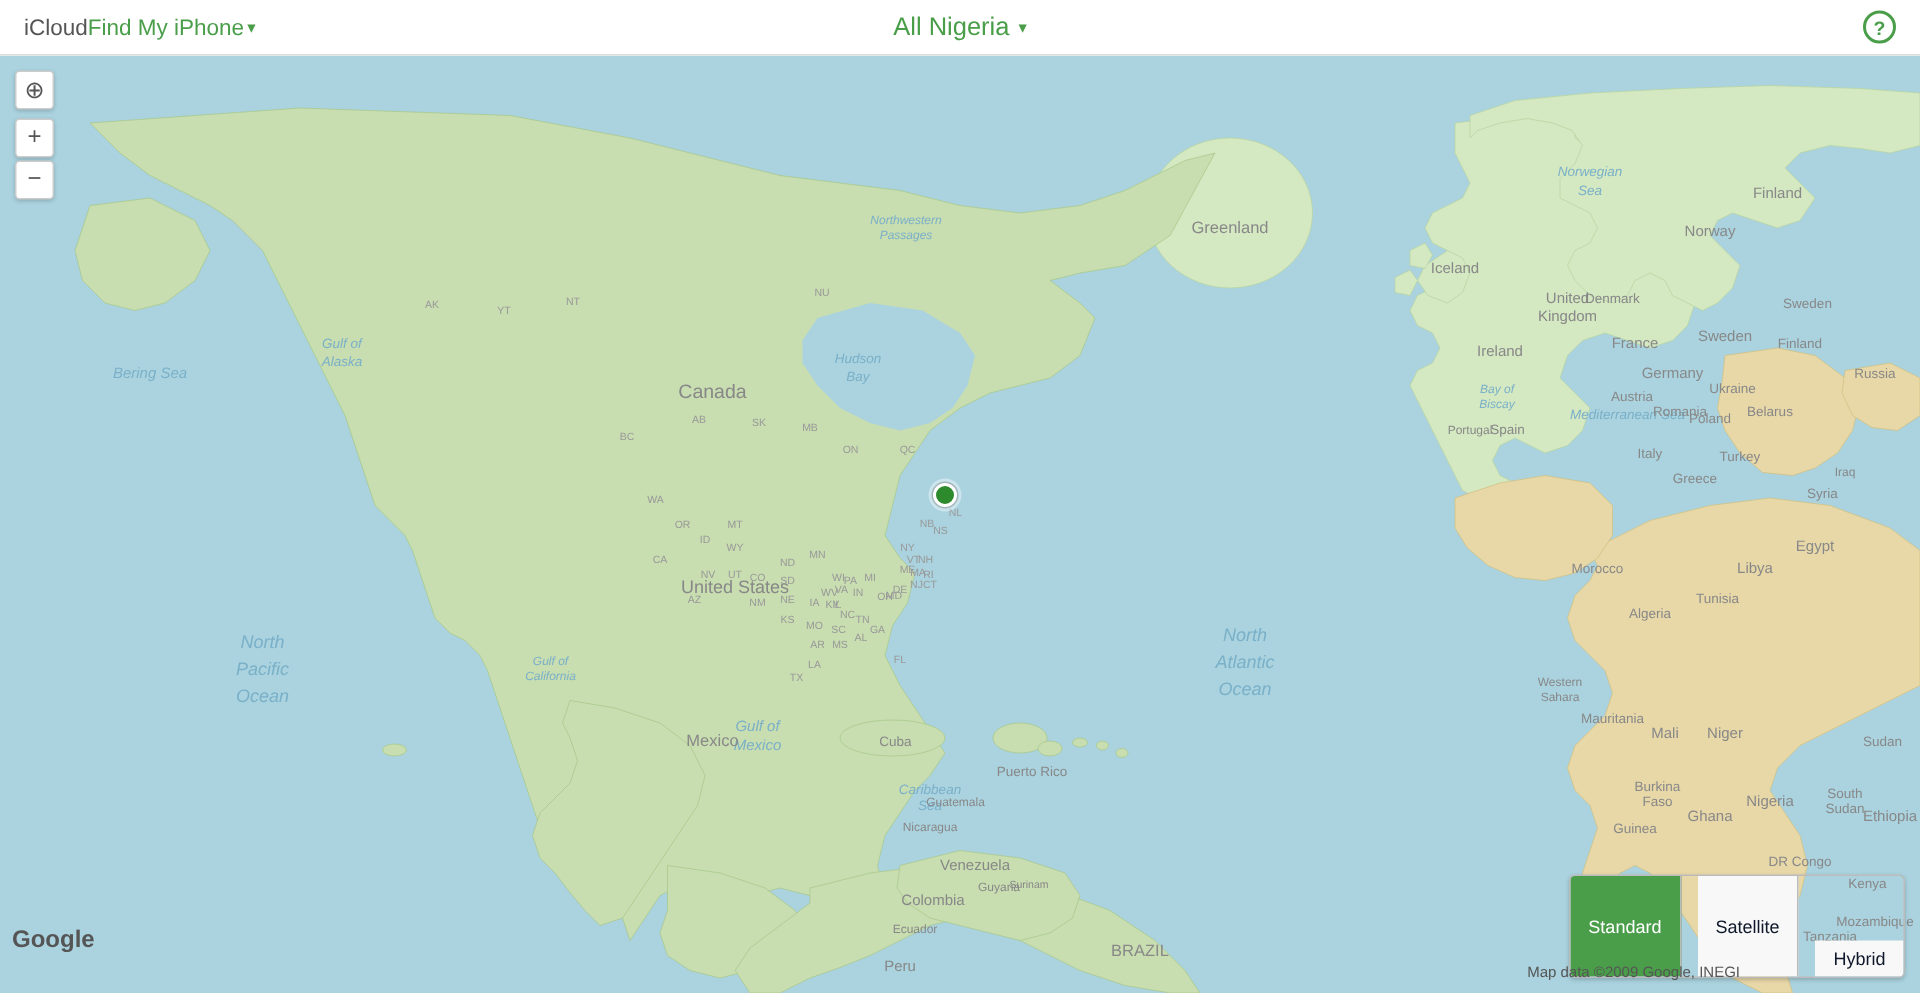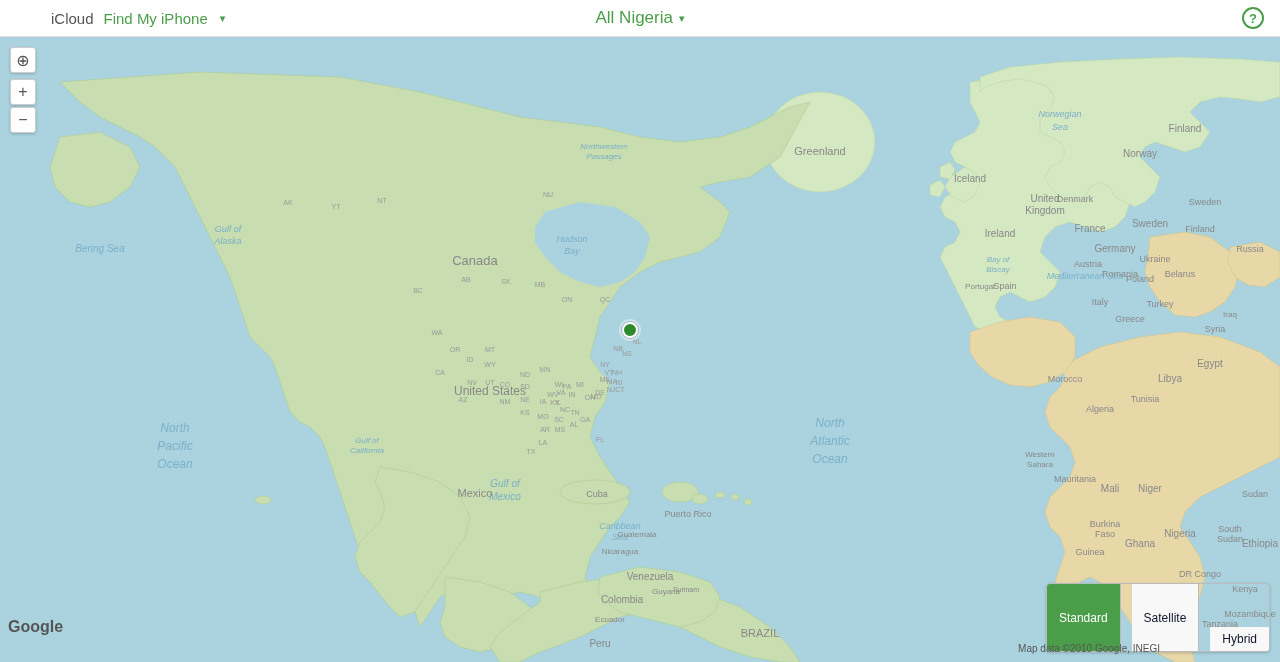--- a/index.html
+++ b/index.html
@@ -14,22 +14,21 @@
       border-bottom: 1px solid #ddd;
       display: flex;
       align-items: center;
       justify-content: space-between;
       padding: 0 16px;
       z-index: 100;
     }
     #header-left {
       display: flex;
       align-items: center;
-      gap: 10px;
-      margin-left: 35px;
+      gap: 0;
     }
     .icloud-label {
       color: #555;
       font-size: 15px;
       font-weight: 300;
     }
     .app-name {
       color: #4a9e4a;
       font-size: 15px;
       font-weight: 400;
@@ -447,14 +446,14 @@
   <div id="map-type-buttons">
     <button class="map-type-btn active">Standard</button>
     <button class="map-type-btn">Satellite</button>
     <button class="map-type-btn">Hybrid</button>
   </div>
 
   
   <div id="google-logo">Google</div>
 
   
-  <div id="map-attribution">Map data ©2010 Google, INEGI</div>
+  <div id="map-attribution">Map data ©2009 Google, INEGI</div>
 </div>
 
 </body></html>

